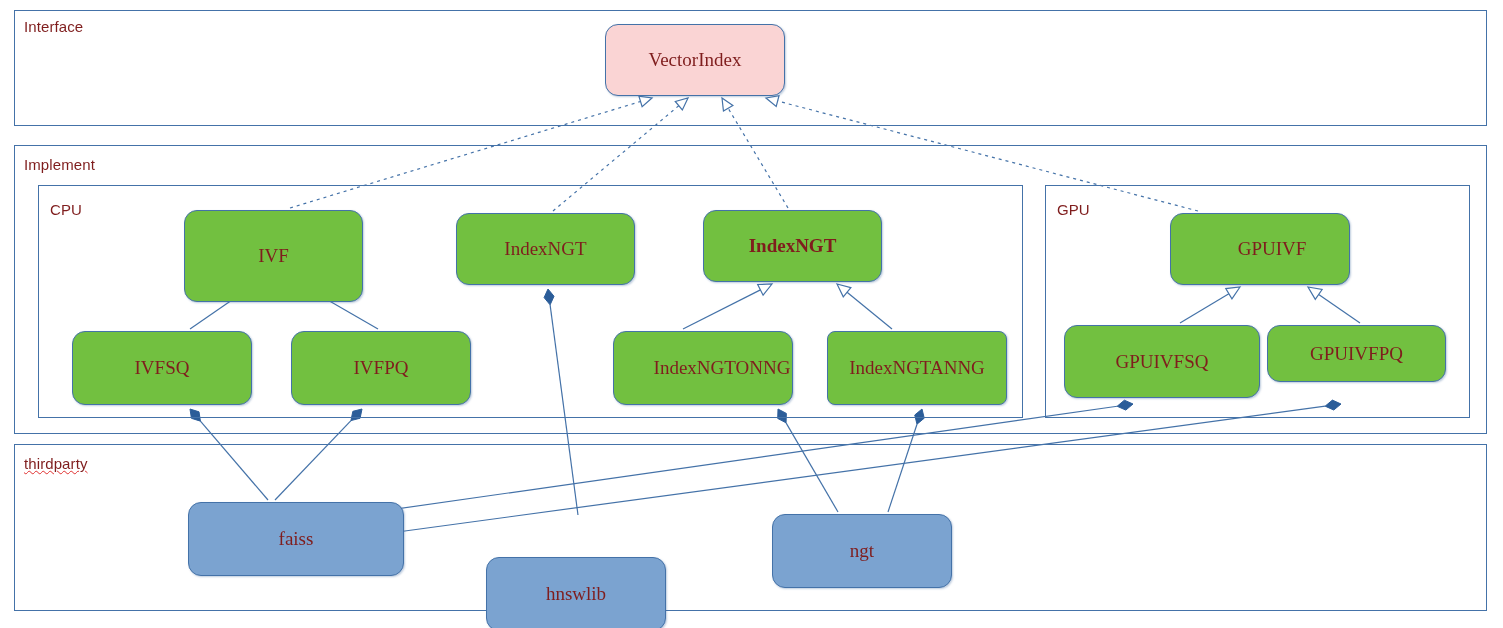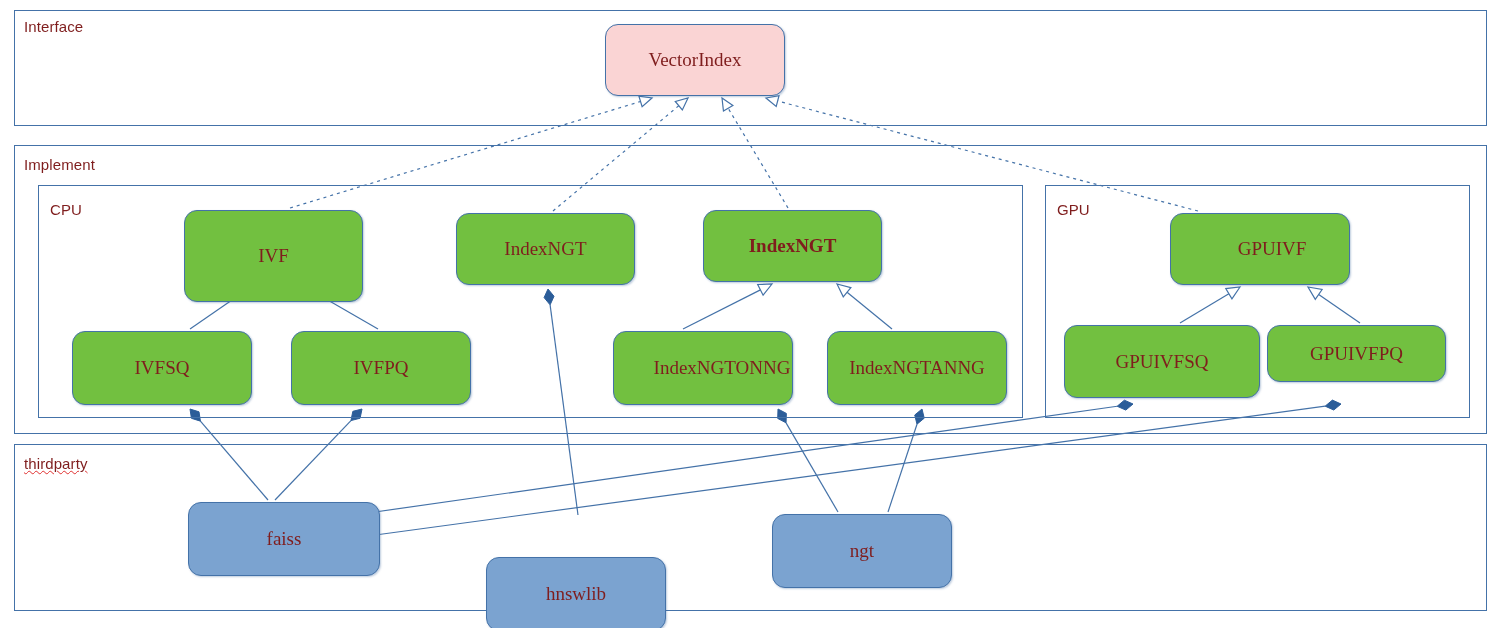--- a/index.html
+++ b/index.html
@@ -167,30 +167,30 @@
       </div>
       <div class="node impl" style="left: 72px; top: 331px; width: 180px; height: 74px;">
         <span class="node-label">IVFSQ</span>
       </div>
       <div class="node impl" style="left: 291px; top: 331px; width: 180px; height: 74px;">
         <span class="node-label">IVFPQ</span>
       </div>
       <div class="node impl" style="left: 613px; top: 331px; width: 180px; height: 74px; padding-left: 38px;">
         <span class="node-label">IndexNGTONNG</span>
       </div>
-      <div class="node impl" style="left: 827px; top: 331px; width: 180px; height: 74px;">
+      <div class="node impl" style="left: 827px; top: 331px; width: 180px; height: 74px; border-radius: 8px;">
         <span class="node-label">IndexNGTANNG</span>
       </div>
       <div class="node impl" style="left: 1064px; top: 325px; width: 196px; height: 73px;">
         <span class="node-label">GPUIVFSQ</span>
       </div>
       <div class="node impl" style="left: 1267px; top: 325px; width: 179px; height: 57px;">
         <span class="node-label">GPUIVFPQ</span>
       </div>
-      <div class="node library" style="left: 188px; top: 502px; width: 192px; height: 74px;">
+      <div class="node library" style="left: 188px; top: 502px; width: 216px; height: 74px;">
         <span class="node-label">faiss</span>
       </div>
       <div class="node library" style="left: 486px; top: 517px; width: 180px; height: 74px; margin-top: 40px;">
         <span class="node-label">hnswlib</span>
       </div>
       <div class="node library" style="left: 772px; top: 514px; width: 180px; height: 74px;">
         <span class="node-label">ngt</span>
       </div>
     </div>
 

